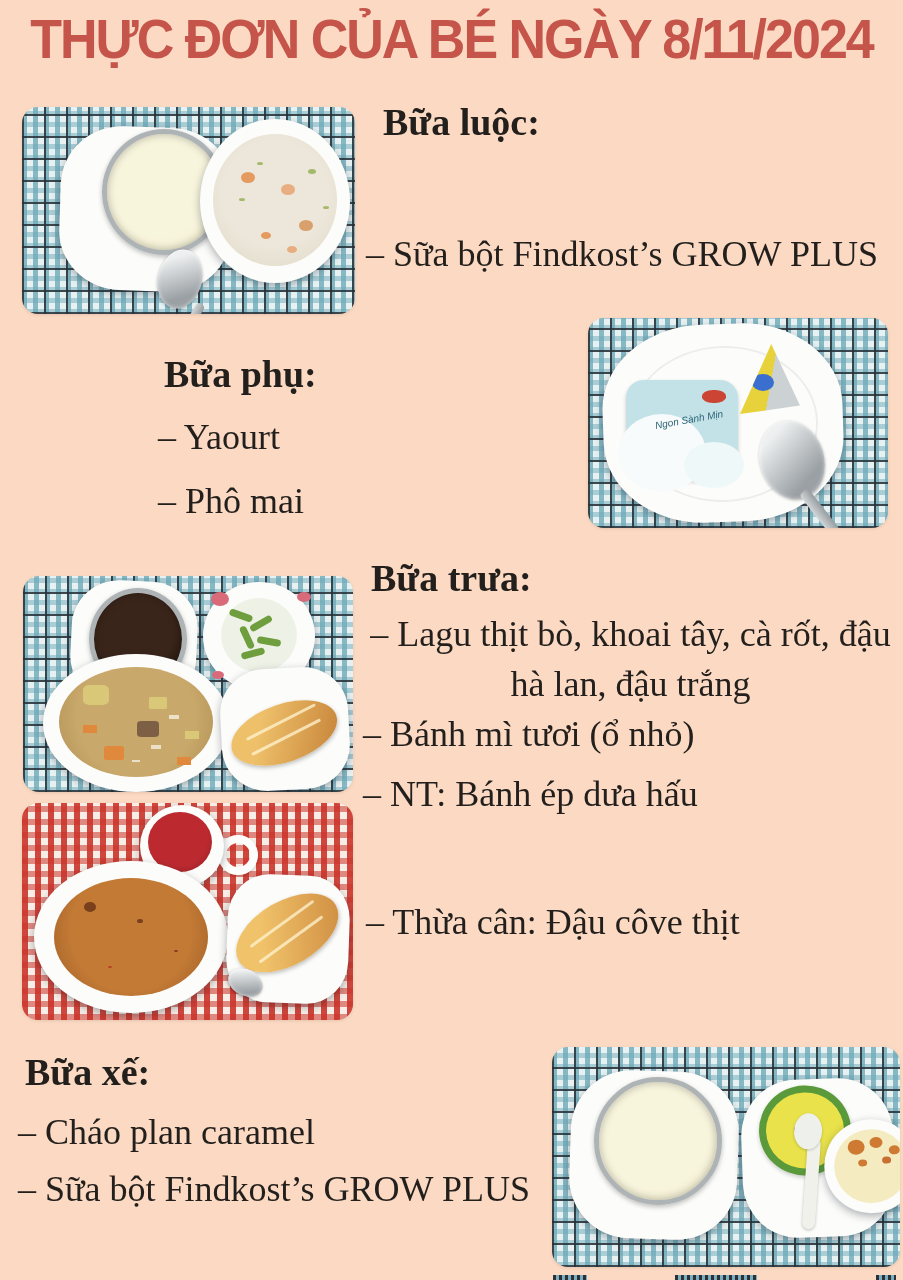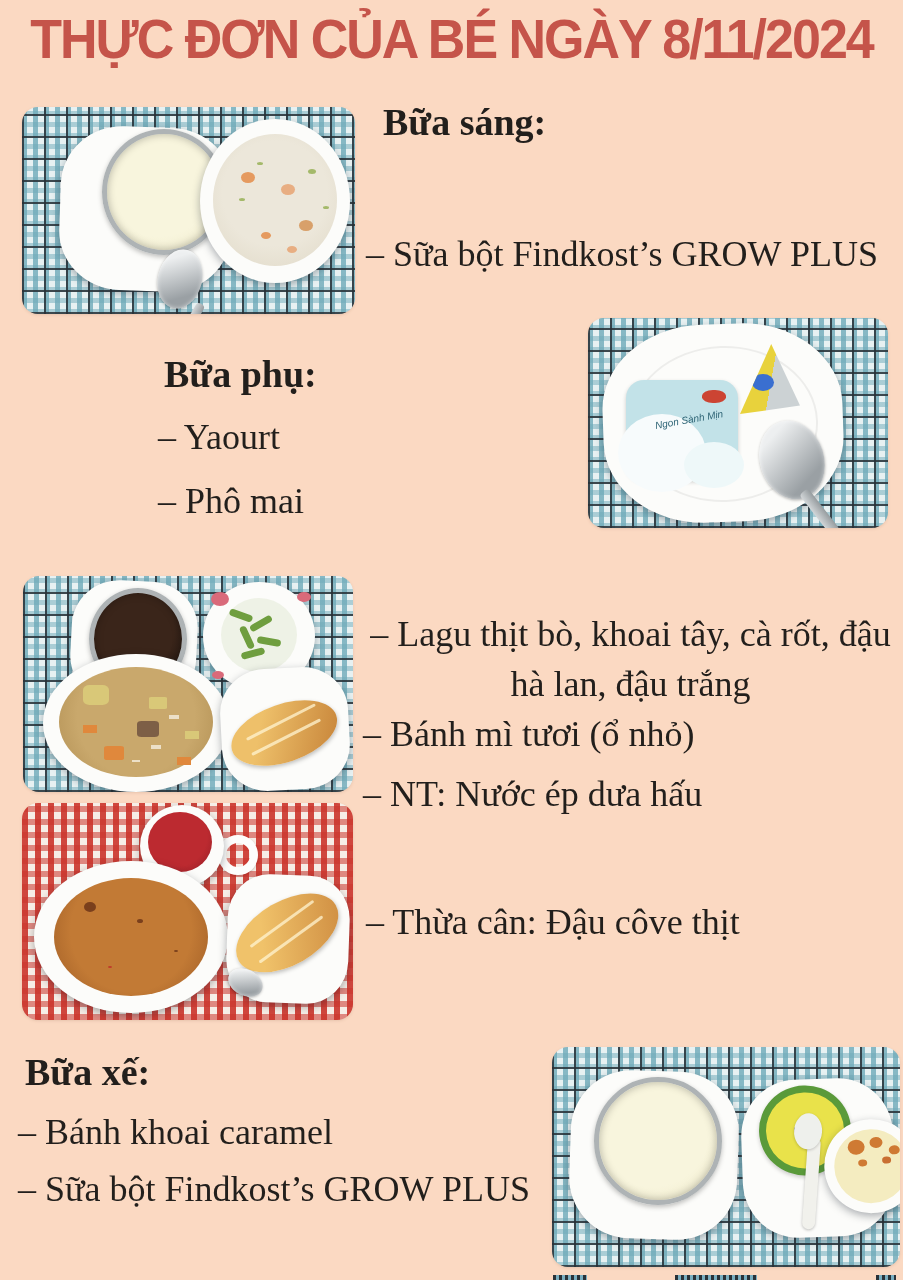--- a/index.html
+++ b/index.html
@@ -54,21 +54,21 @@
     <div class="spoon-handle" style="left:164px;top:194px;width:9px;height:44px;transform:rotate(30deg)"></div>
     <div class="bowl" style="left:178px;top:12px;width:150px;height:164px">
       <div class="inner" style="left:13px;top:15px;width:124px;height:132px;background:radial-gradient(circle at 50% 45%,#ece7da 55%,#dfd8c6)">
         <span class="bits" style="left:28px;top:38px;width:14px;height:11px;background:#e59a5f;
           box-shadow:40px 12px 0 #e8ae82, 64px -6px 0 -3px #a4b96a, 18px 58px 0 -2px #e59a5f,
           58px 48px 0 #d8a06a, -6px 22px 0 -4px #a4b96a, 78px 30px 0 -4px #a4b96a, 44px 72px 0 -2px #e8ae82, 12px -14px 0 -4px #a4b96a"></span>
       </div>
     </div>
   </div>
 
-  <div class="heading" style="left:383px;top:100px">Bữa sáng:</div>
+  <div class="heading" style="left:383px;top:100px">Bữa luộc:</div>
   <div class="item" style="left:366px;top:233px">– Sữa bột Findkost’s GROW PLUS</div>
 
   <div class="heading" style="left:164px;top:352px">Bữa phụ:</div>
   <div class="item" style="left:158px;top:416px">– Yaourt</div>
   <div class="item" style="left:158px;top:480px">– Phô mai</div>
 
   <div class="photo cloth-blue" style="left:588px;top:318px;width:300px;height:210px">
     <div class="plate" style="left:15px;top:6px;width:240px;height:198px;border-radius:42%;transform:rotate(-2deg)">
       <div style="position:absolute;left:26px;top:22px;width:185px;height:152px;border:2px solid rgba(0,0,0,.06);border-radius:50%"></div>
     </div>
@@ -80,23 +80,24 @@
     </div>
     <div style="position:absolute;left:152px;top:26px;width:60px;height:70px;
          clip-path:polygon(52% 0, 100% 88%, 0 100%);
          background:linear-gradient(100deg,#e8d23c 52%,#ccd2d4 52%);box-shadow:0 2px 3px rgba(0,0,0,.2)">
       <div style="position:absolute;left:12px;top:30px;width:22px;height:17px;border-radius:50%;background:#3a6fd0"></div>
     </div>
     <div class="spoon-head" style="left:172px;top:102px;width:64px;height:80px;transform:rotate(-18deg)"></div>
     <div class="spoon-handle" style="left:226px;top:168px;width:11px;height:52px;transform:rotate(-38deg)"></div>
   </div>
 
+  <div class="heading" style="left:371px;top:556px">Bữa trưa:</div>
   <div class="item wrap2" style="left:358px;top:610px;width:545px">– Lagu thịt bò, khoai tây, cà rốt, đậu hà lan, đậu trắng</div>
   <div class="item" style="left:363px;top:713px">– Bánh mì tươi (ổ nhỏ)</div>
-  <div class="item" style="left:363px;top:773px">– NT: Nước ép dưa hấu</div>
+  <div class="item" style="left:363px;top:773px">– NT: Bánh ép dưa hấu</div>
   <div class="item" style="left:366px;top:901px">– Thừa cân: Đậu côve thịt</div>
 
   <div class="photo cloth-blue" style="left:23px;top:576px;width:330px;height:216px">
     <div class="plate" style="left:48px;top:5px;width:126px;height:122px;border-radius:38%;transform:rotate(3deg)"></div>
     <div class="steel-cup" style="left:66px;top:12px;width:88px;height:92px;background:radial-gradient(circle at 45% 40%,#3a251a 55%,#17100c)"></div>
     <div class="bowl" style="left:180px;top:6px;width:112px;height:108px">
       <span class="bits" style="left:8px;top:10px;width:18px;height:14px;background:#d96a7a;
         box-shadow:84px -2px 0 -2px #d96a7a, 92px 74px 0 -3px #d96a7a, -2px 76px 0 -3px #d96a7a, 46px 88px 0 -6px #7aa84a, 44px -8px 0 -7px #7aa84a"></span>
       <div class="inner" style="left:18px;top:16px;width:76px;height:74px;background:#eef2e6">
         <span class="bean" style="left:8px;top:14px;transform:rotate(20deg)"></span>
@@ -135,21 +136,21 @@
     <div class="plate" style="left:205px;top:72px;width:122px;height:128px;border-radius:34%;transform:rotate(2deg)">
       <div class="bread" style="left:4px;top:26px;width:112px;height:64px;transform:rotate(-32deg);background:linear-gradient(115deg,#f0c26a 30%,#d29245 90%)">
         <span class="score" style="top:20px;transform:rotate(-6deg)"></span>
         <span class="score" style="top:38px;transform:rotate(-6deg)"></span>
       </div>
       <div class="spoon-head" style="left:2px;top:96px;width:36px;height:26px;transform:rotate(24deg)"></div>
     </div>
   </div>
 
   <div class="heading" style="left:25px;top:1050px">Bữa xế:</div>
-  <div class="item" style="left:18px;top:1111px">– Bánh khoai caramel</div>
+  <div class="item" style="left:18px;top:1111px">– Cháo plan caramel</div>
   <div class="item" style="left:18px;top:1168px">– Sữa bột Findkost’s GROW PLUS</div>
 
   <div class="photo cloth-blue" style="left:552px;top:1047px;width:348px;height:220px">
     <div class="plate" style="left:18px;top:24px;width:168px;height:168px;border-radius:36%;transform:rotate(2deg)"></div>
     <div class="steel-cup" style="left:42px;top:30px;width:118px;height:118px"></div>
     <div class="plate" style="left:190px;top:32px;width:152px;height:158px;border-radius:36%;transform:rotate(-2deg)">
       <div style="position:absolute;left:18px;top:6px;width:78px;height:76px;border-radius:50%;background:#e9e24a;border:7px solid #5a9a3a;box-shadow:0 2px 4px rgba(0,0,0,.2)">
         <div style="position:absolute;left:28px;top:30px;width:22px;height:15px;border-radius:50%;background:#3a2a1a"></div>
       </div>
       <div class="bowl" style="left:82px;top:42px;width:94px;height:94px">

